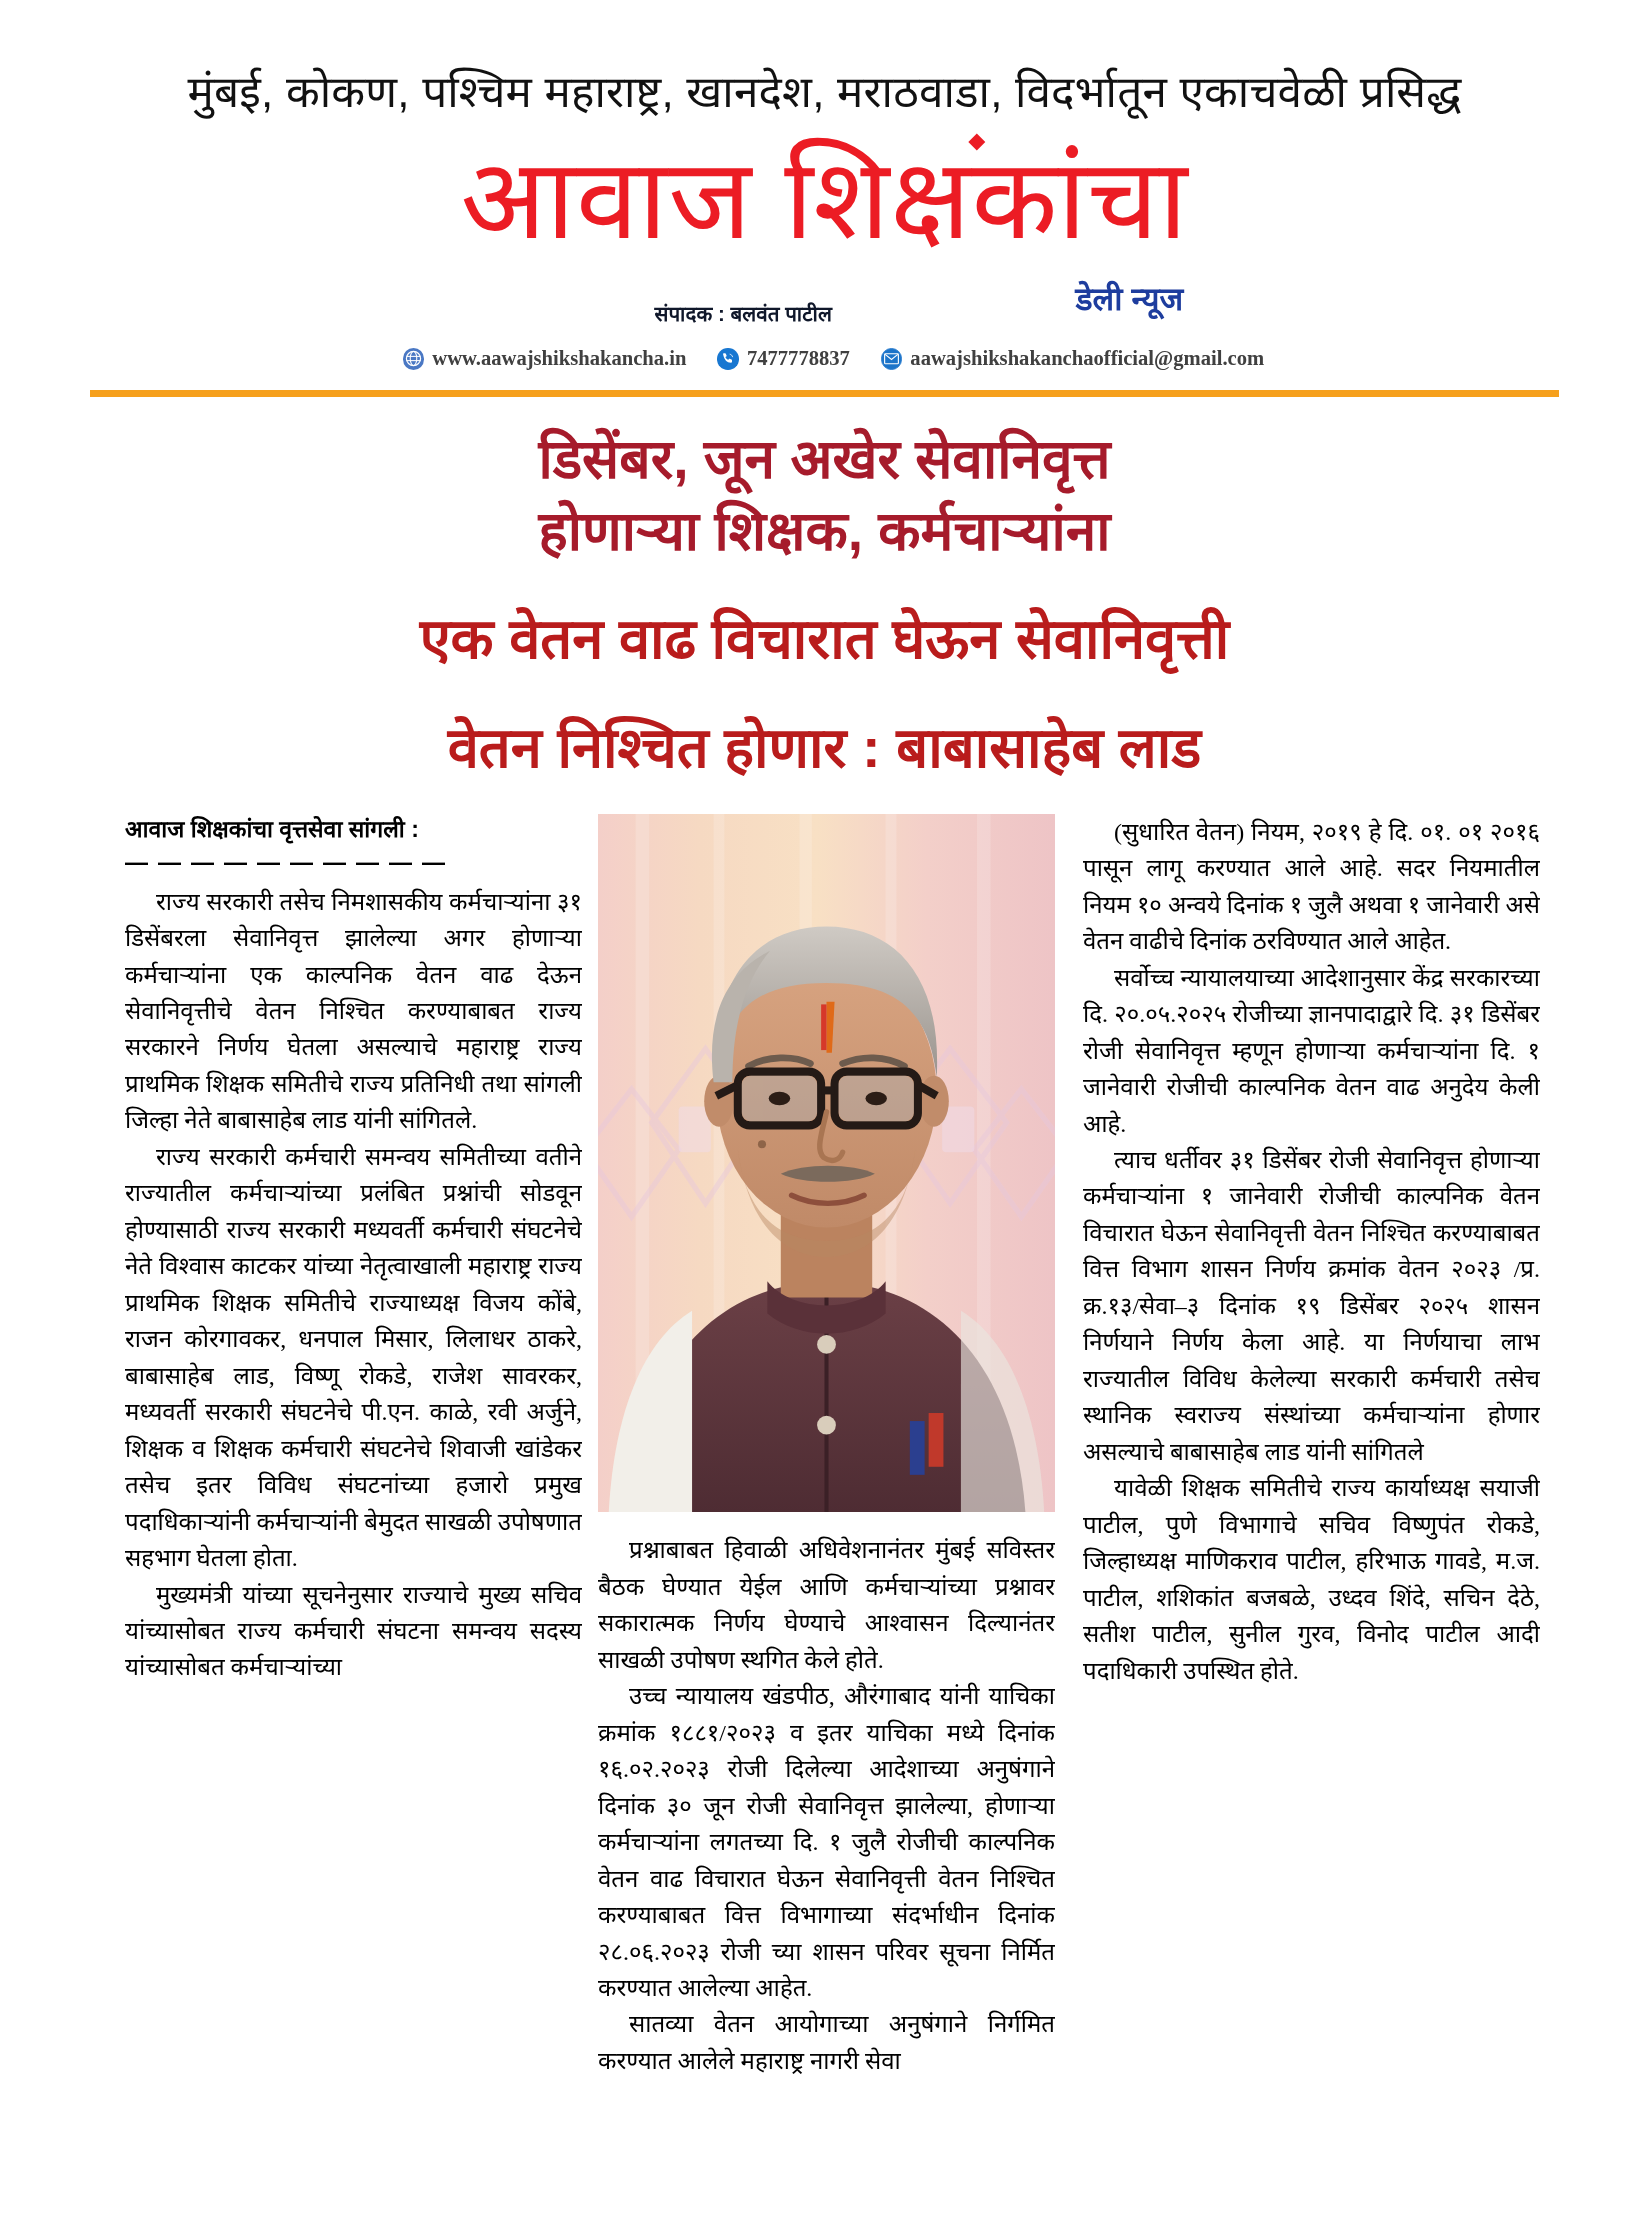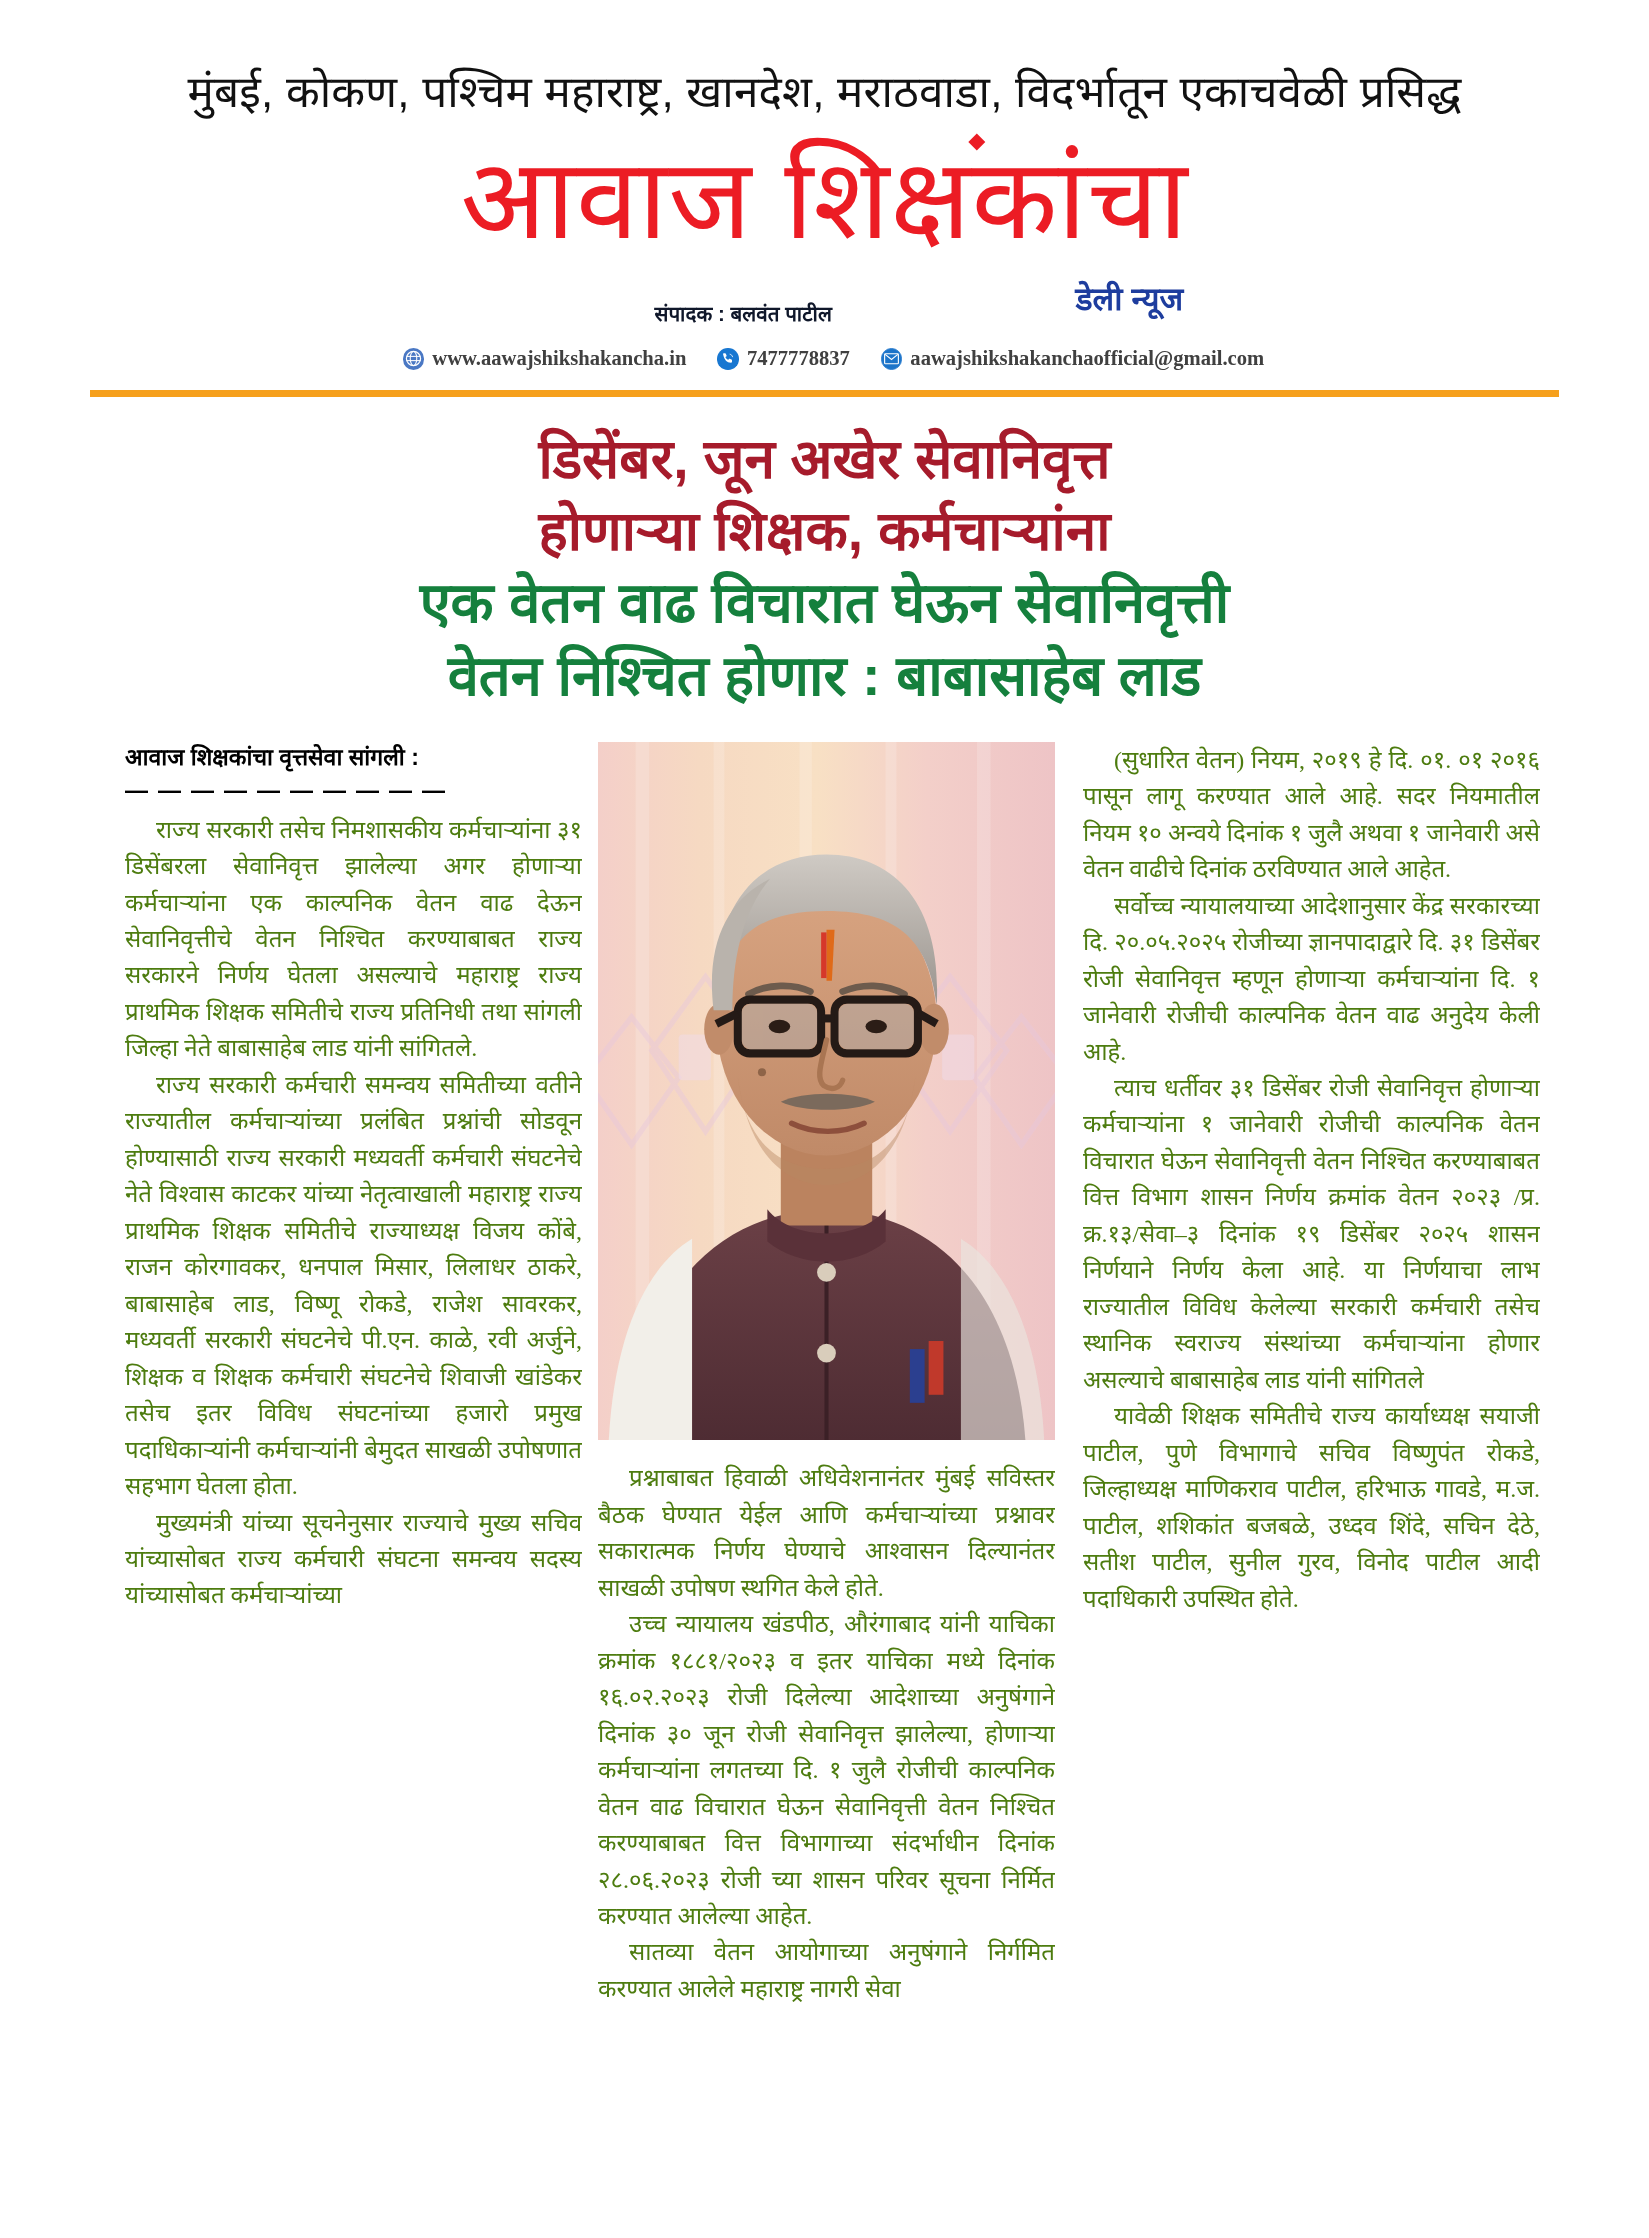--- a/index.html
+++ b/index.html
@@ -133,22 +133,23 @@
     font-family: "Liberation Sans", "DejaVu Sans", sans-serif;
     font-weight: bold;
     line-height: 1.30;
     white-space: nowrap;
   }
   .hl-red {
     color: #a61b2b;
     font-size: 55px;
   }
   .hl-blue {
-    color: #15803d;
+    color: #b91c1c;
     font-size: 56px;
+    margin-top: 36px;
   }
 
   
   .body-area {
     position: relative;
     margin: 29px 67px 0 67px;
     height: 2042px;
   }
   .col {
     position: absolute;
@@ -176,21 +177,21 @@
     letter-spacing: 1.8px;
     color: #000;
     margin: 4.5px 0 8px 0;
     white-space: nowrap;
     overflow: hidden;
   }
   .para {
     font-family: "Liberation Serif", "DejaVu Serif", serif;
     font-size: 24px;
     line-height: 1.52;
-    color: #4d7c0f;
+    color: #000000;
     text-align: justify;
     text-justify: inter-word;
     text-indent: 31px;
     margin: 0;
     hyphens: none;
   }
 
   .photo-frame {
     width: 457px;
     height: 698px;

